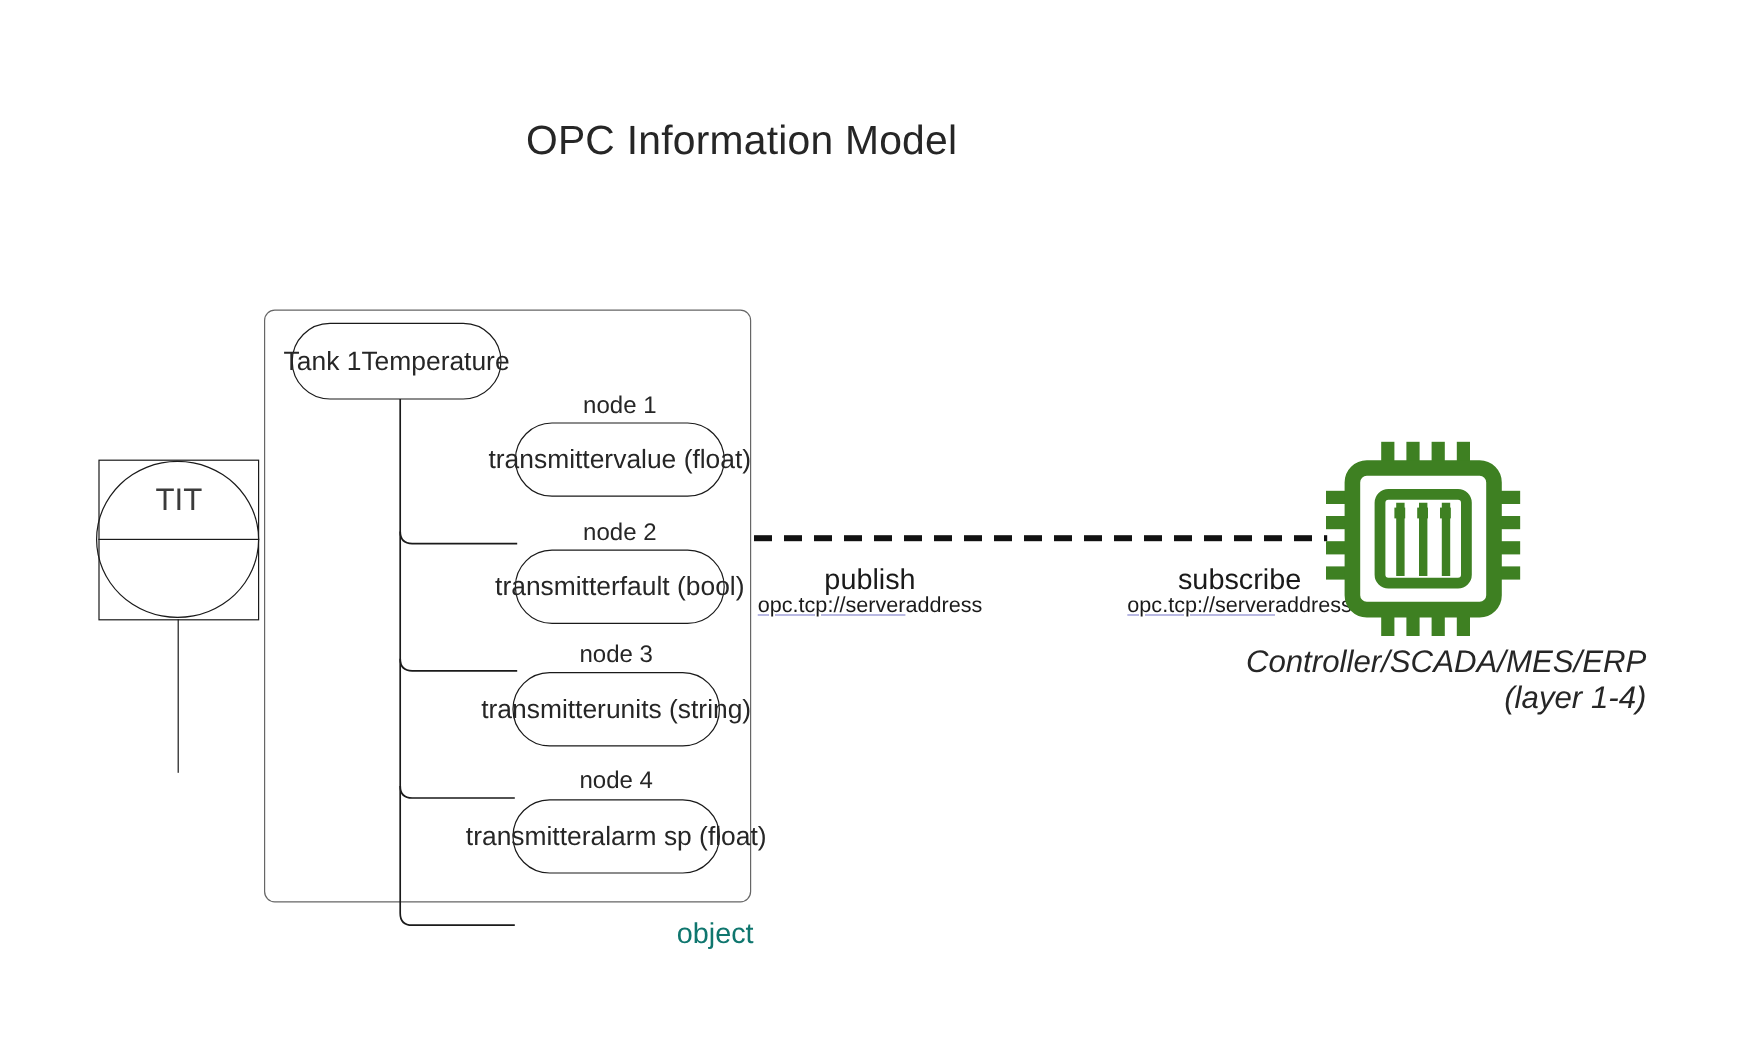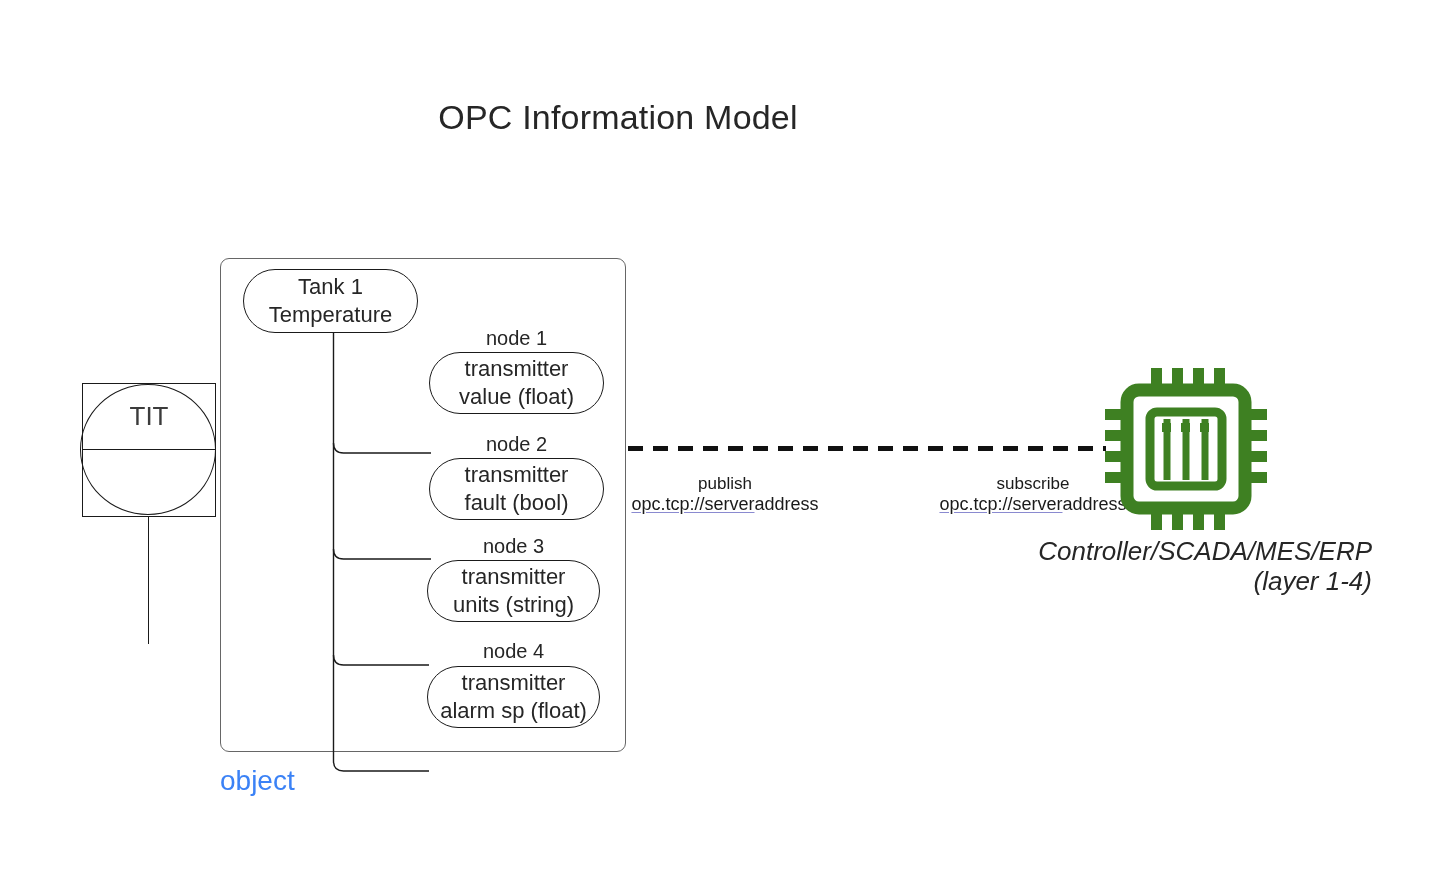--- a/index.html
+++ b/index.html
@@ -30,23 +30,23 @@
     letter-spacing: 0.2px;
   }
   #address-space-label {
     left: 238px; top: 213px;
     font-size: 25px;
     color: #262626;
     white-space: nowrap;
   }
   #object-label {
     left: 220px; top: 765px; width: 408px;
-    text-align: left;
-    font-size: 28px;
-    color: #3b82f6;
+    text-align: right;
+    font-size: 24px;
+    color: #0f766e;
   }
   #client-title {
     left: 1010px; top: 317px; width: 352px;
     text-align: center;
     font-size: 26px;
     color: #262626;
   }
   #client-subtitle {
     left: 1000px; top: 536px; width: 372px;
     text-align: right;
@@ -66,21 +66,21 @@
     box-sizing: border-box;
   }
 
   
   .stadium {
     box-sizing: border-box;
     border: 1.6px solid #1a1a1a;
     border-radius: 999px;
     background: #ffffff;
     display: flex;
-    flex-direction: column;
+    flex-direction: row;
     align-items: center;
     justify-content: center;
     text-align: center;
     color: #262626;
     font-size: 22px;
     line-height: 28px;
   }
   .stadium .ln { display: block; white-space: nowrap; }
 
   #node-root {
@@ -155,21 +155,21 @@
   }
 
   .endpoint-block {
     text-align: center;
     font-size: 17px;
     color: #1a1a1a;
     line-height: 21px;
   }
   #publish-block   { left: 600px; top: 473px; width: 250px; }
   #subscribe-block { left: 908px; top: 473px; width: 250px; }
-  .endpoint-title { display: block; font-size: 17px; }
+  .endpoint-title { display: block; font-size: 24px; }
   .endpoint-uri { display: block; font-size: 18px; white-space: nowrap; }
   .uri-link {
     text-decoration: underline;
     text-decoration-color: #8a8ad0;
     text-underline-offset: 2px;
     color: #1a1a1a;
   }
 
   
   #chip-icon { left: 1105px; top: 368px; width: 162px; height: 162px; }

